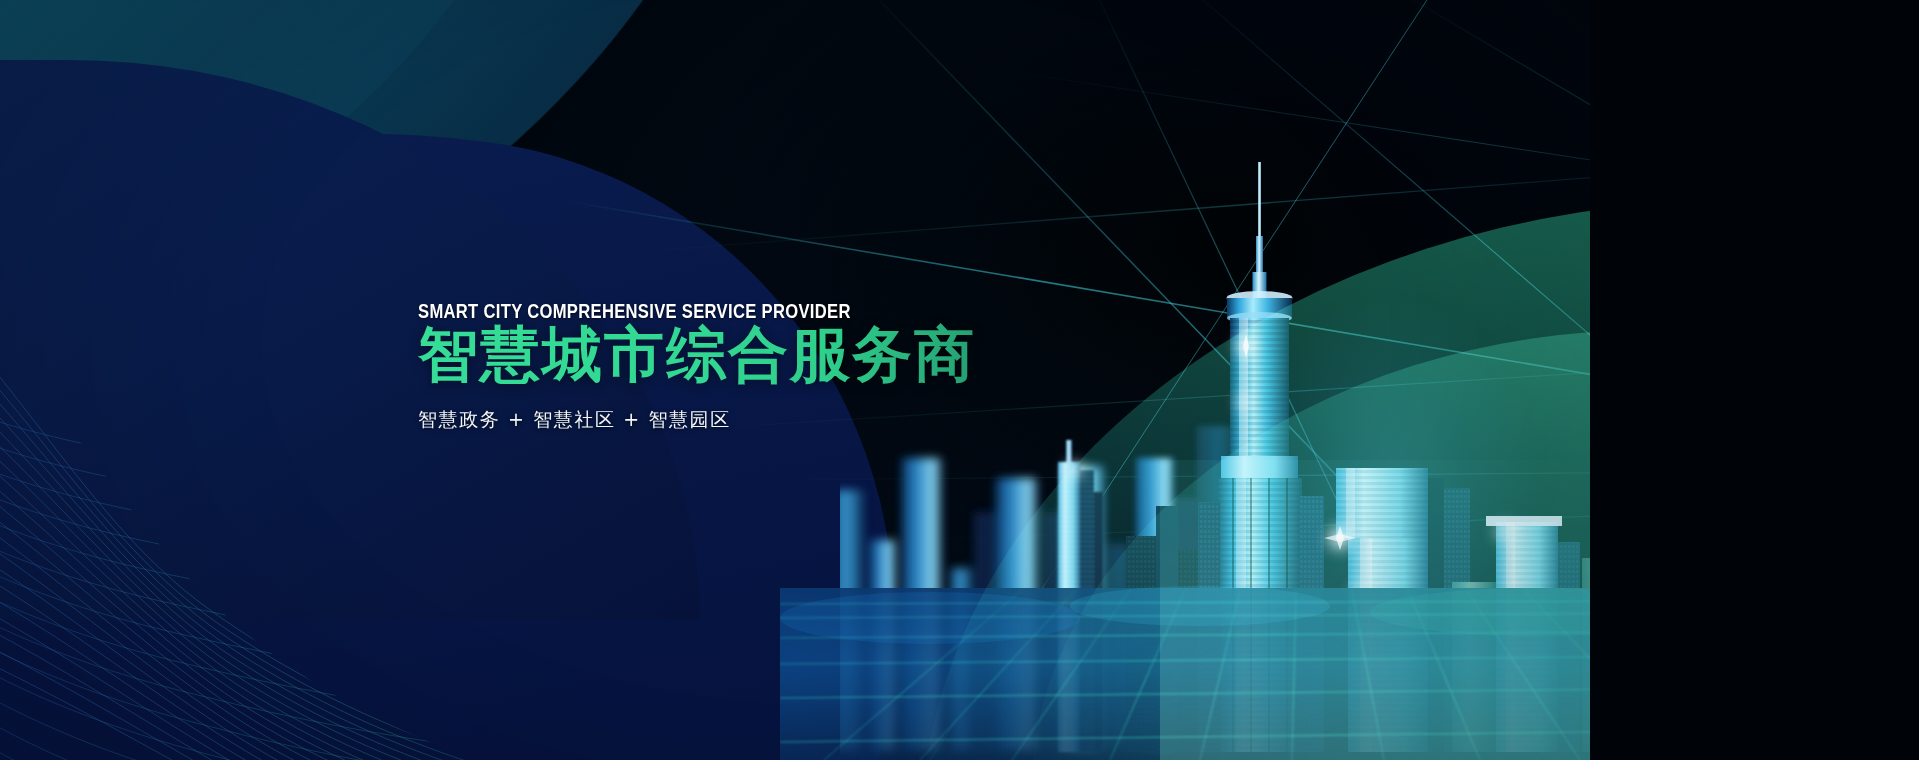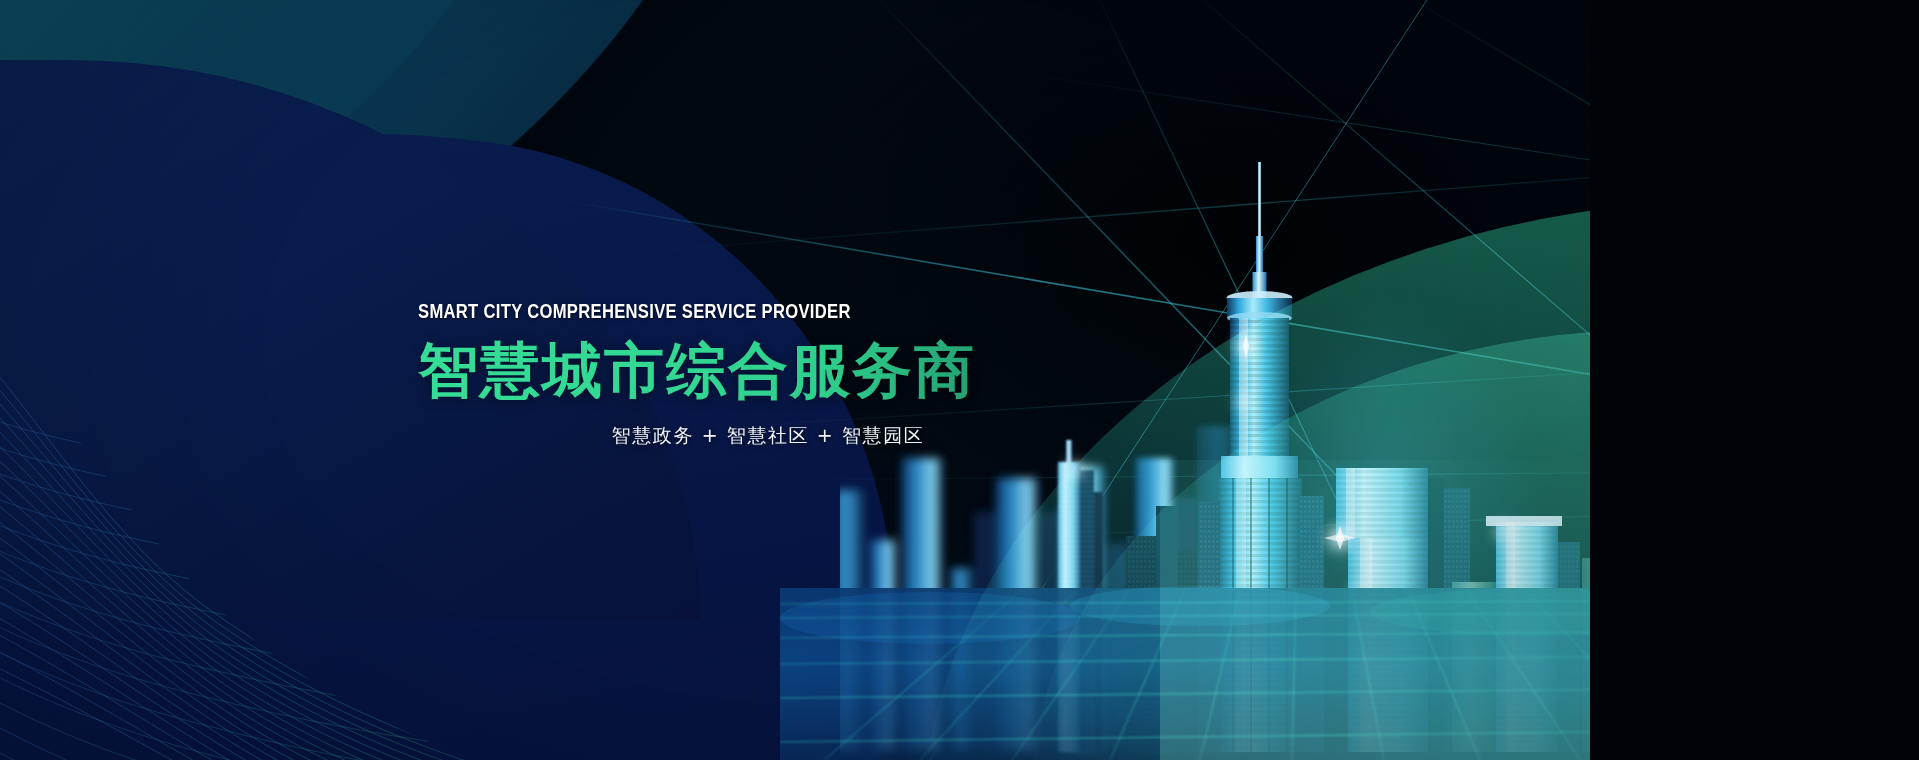--- a/index.html
+++ b/index.html
@@ -142,21 +142,20 @@
     font-size:21px;
     letter-spacing:.4px;
     color:#ffffff;
     transform:scaleX(.79);
     transform-origin:left center;
     white-space:nowrap;
     text-shadow:0 1px 3px rgba(0,0,0,.65);
     line-height:1.05;
   }
   .zh-main{
-    margin-top:16px;
     font-family:"DejaVu Sans","Liberation Sans",sans-serif;
     font-weight:700;
     font-size:60px;
     line-height:1.08;
     letter-spacing:2px;
     white-space:nowrap;
     background:linear-gradient(95deg,#35dd97 0%,#32d892 38%,#2fcf8c 58%,#26a877 76%,#1d7d5e 92%,#176a52 100%);
     -webkit-background-clip:text;
     background-clip:text;
     color:transparent;
@@ -165,21 +164,20 @@
   }
   .zh-sub{
     margin-top:20px;
     font-family:"DejaVu Sans","Liberation Sans",sans-serif;
     font-weight:400;
     font-size:19px;
     letter-spacing:1.6px;
     color:#f2f6fb;
     white-space:nowrap;
     text-shadow:0 1px 4px rgba(0,0,0,.7);
-    text-align:center;
   }
 
   
   .vignette{
     position:absolute; inset:0;
     background:radial-gradient(ellipse 1400px 900px at 52% 45%,
       rgba(0,0,0,0) 40%, rgba(0,0,0,.22) 78%, rgba(0,0,0,.45) 100%);
     pointer-events:none;
   }
 </style>

